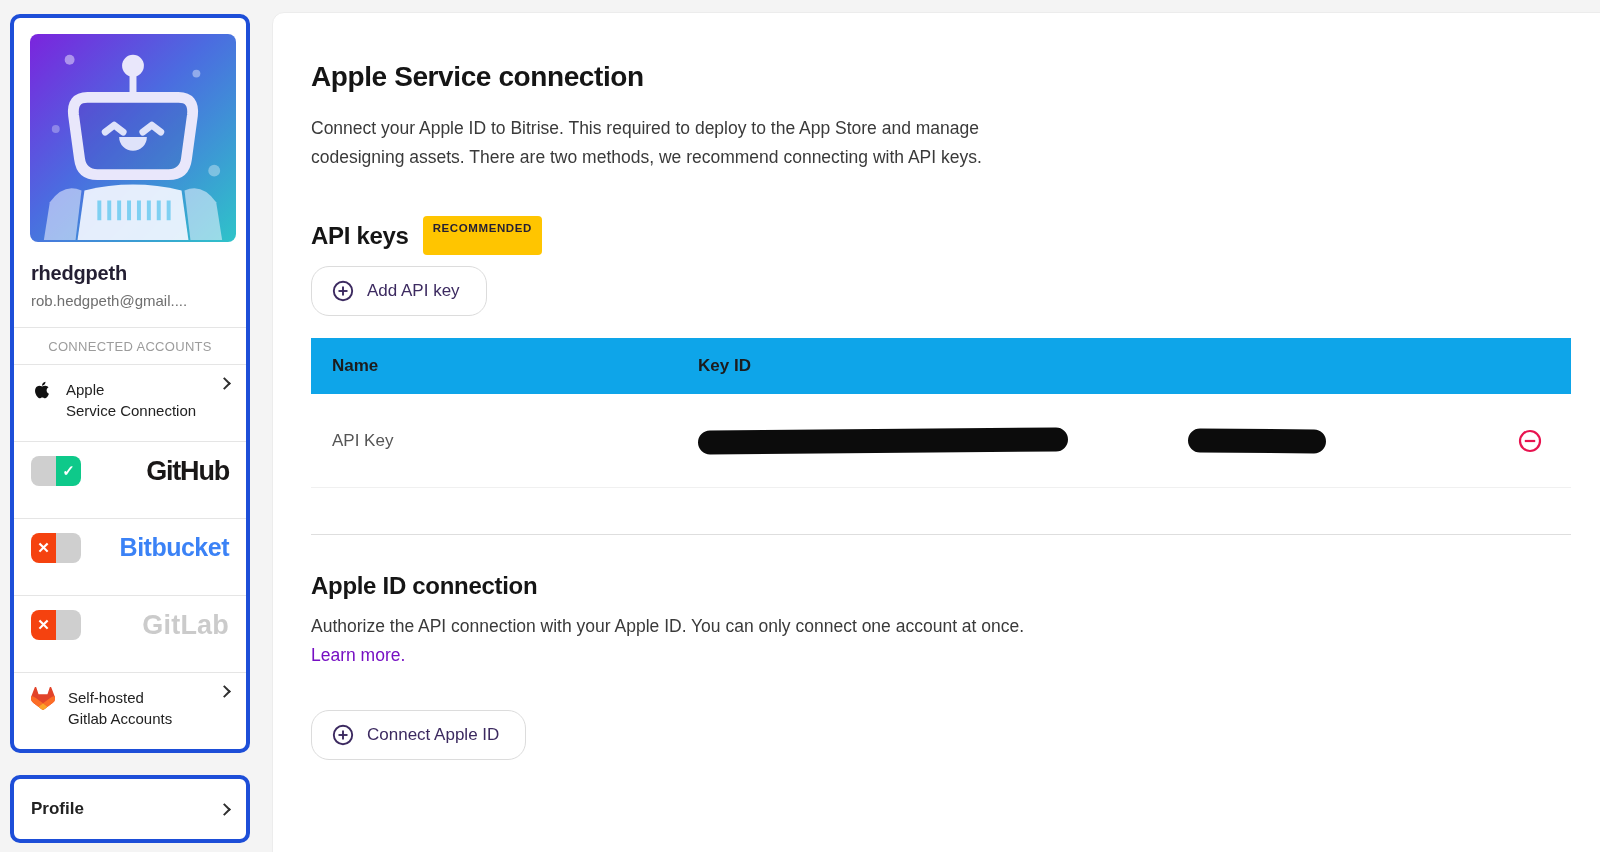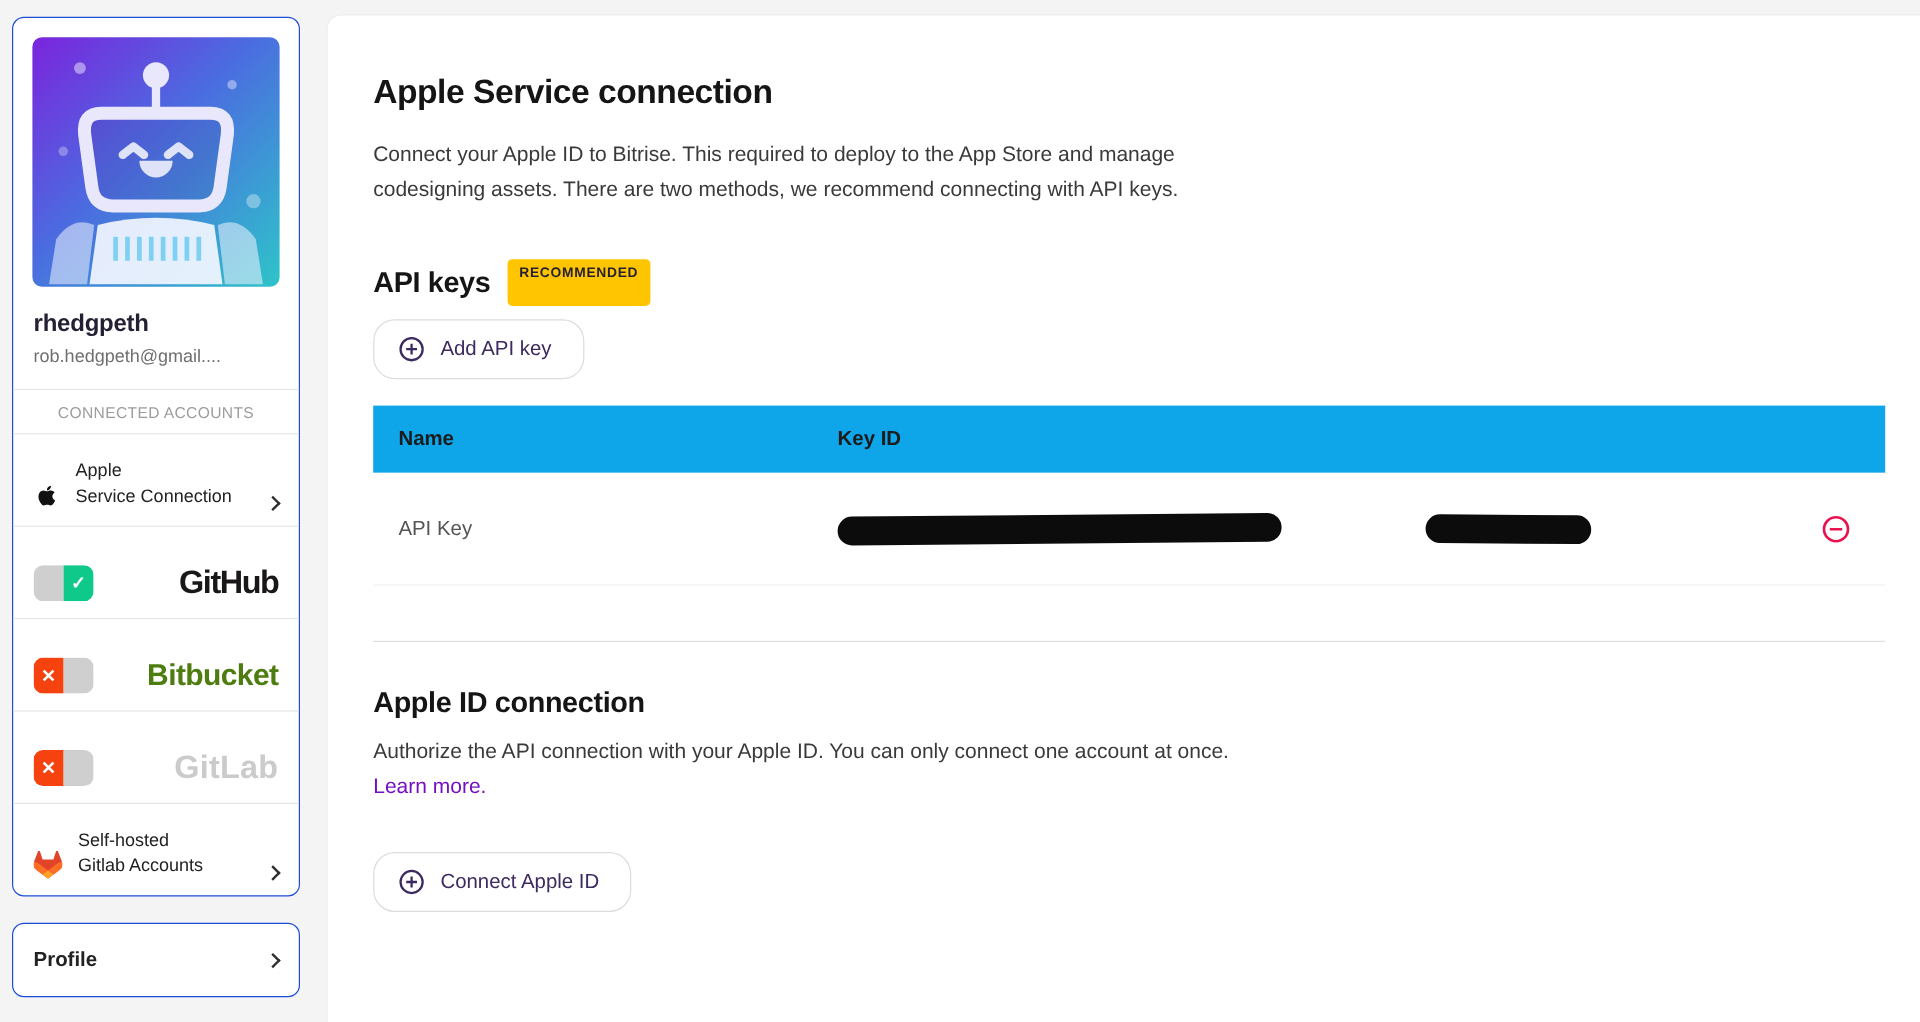--- a/index.html
+++ b/index.html
@@ -9,61 +9,61 @@
     background: #f4f4f4;
     color: #1d1d1d;
     position: relative;
   }
   .page { position:relative; width:1600px; height:852px; }
 
   
   .sidebar { position:absolute; left:10px; top:14px; width:240px; }
   .card {
     background:#ffffff;
-    border:1px solid #1d4ed8;
+    border:4px solid #1d4ed8;
     border-radius:10px;
     overflow:hidden;
   }
   .avatar {
     margin:16px;
     width:206px; height:208px;
     border-radius:8px;
     background: linear-gradient(135deg, #7b24dd 0%, #4b6ce0 45%, #2ec4c9 100%);
     position:relative; overflow:hidden;
   }
   .avatar svg { position:absolute; inset:0; }
   .username { padding:4px 17px 0; font-size:20px; font-weight:bold; color:#241f33; letter-spacing:-0.2px; }
   .email { padding:7px 17px 18px; font-size:15px; color:#6f6f6f; }
   .divider { border-top:1px solid #e5e5e5; }
   .section-label {
     text-align:center; color:#9c9c9c; font-size:13px;
     padding:11px 0 10px; letter-spacing:0.3px;
   }
   .srow {
-    display:flex; align-items:flex-end;
+    display:flex; align-items:flex-start;
     padding:14px 17px; min-height:76px;
     cursor:pointer;
   }
   .srow .labels { font-size:15px; color:#222; line-height:21px; margin-left:13px; }
   .chev {
     width:9px; height:9px;
     border-top:2px solid #2f2f2f; border-right:2px solid #2f2f2f;
     transform:rotate(45deg);
     margin-left:auto; flex:none;
   }
   .apple-glyph { width:22px; flex:none; }
   .toggle { display:flex; width:50px; height:30px; border-radius:8px; overflow:hidden; flex:none; cursor:pointer; }
   .tg-half { width:25px; height:30px; display:flex; align-items:center; justify-content:center;
              color:#fff; font-size:15px; font-weight:bold; }
   .tg-gray { background:#cfcfcf; }
   .tg-green { background:#0ec98a; }
   .tg-red { background:#f5420f; }
   .wordmark { margin-left:auto; }
   .wm-github { font-size:27px; font-weight:800; letter-spacing:-1.2px; color:#191717; }
-  .wm-bitbucket { font-size:25px; font-weight:bold; letter-spacing:-0.5px; color:#4d7c0f; }
+  .wm-bitbucket { font-size:25px; font-weight:bold; letter-spacing:-0.5px; color:#3b82f6; }
   .wm-gitlab { font-size:27px; font-weight:600; letter-spacing:0.2px; color:#cbcbcb; }
   .tanuki { width:24px; flex:none; }
   .profile-card { margin-top:22px; }
   .profile-row { min-height:60px; padding:16px 17px; align-items:flex-start; }
   .profile-row .plabel { font-size:17px; font-weight:bold; color:#222; margin-top:4px; }
   .profile-row .chev { margin-top:10px; }
 
   
   .main-panel {
     position:absolute; left:272px; top:12px;

